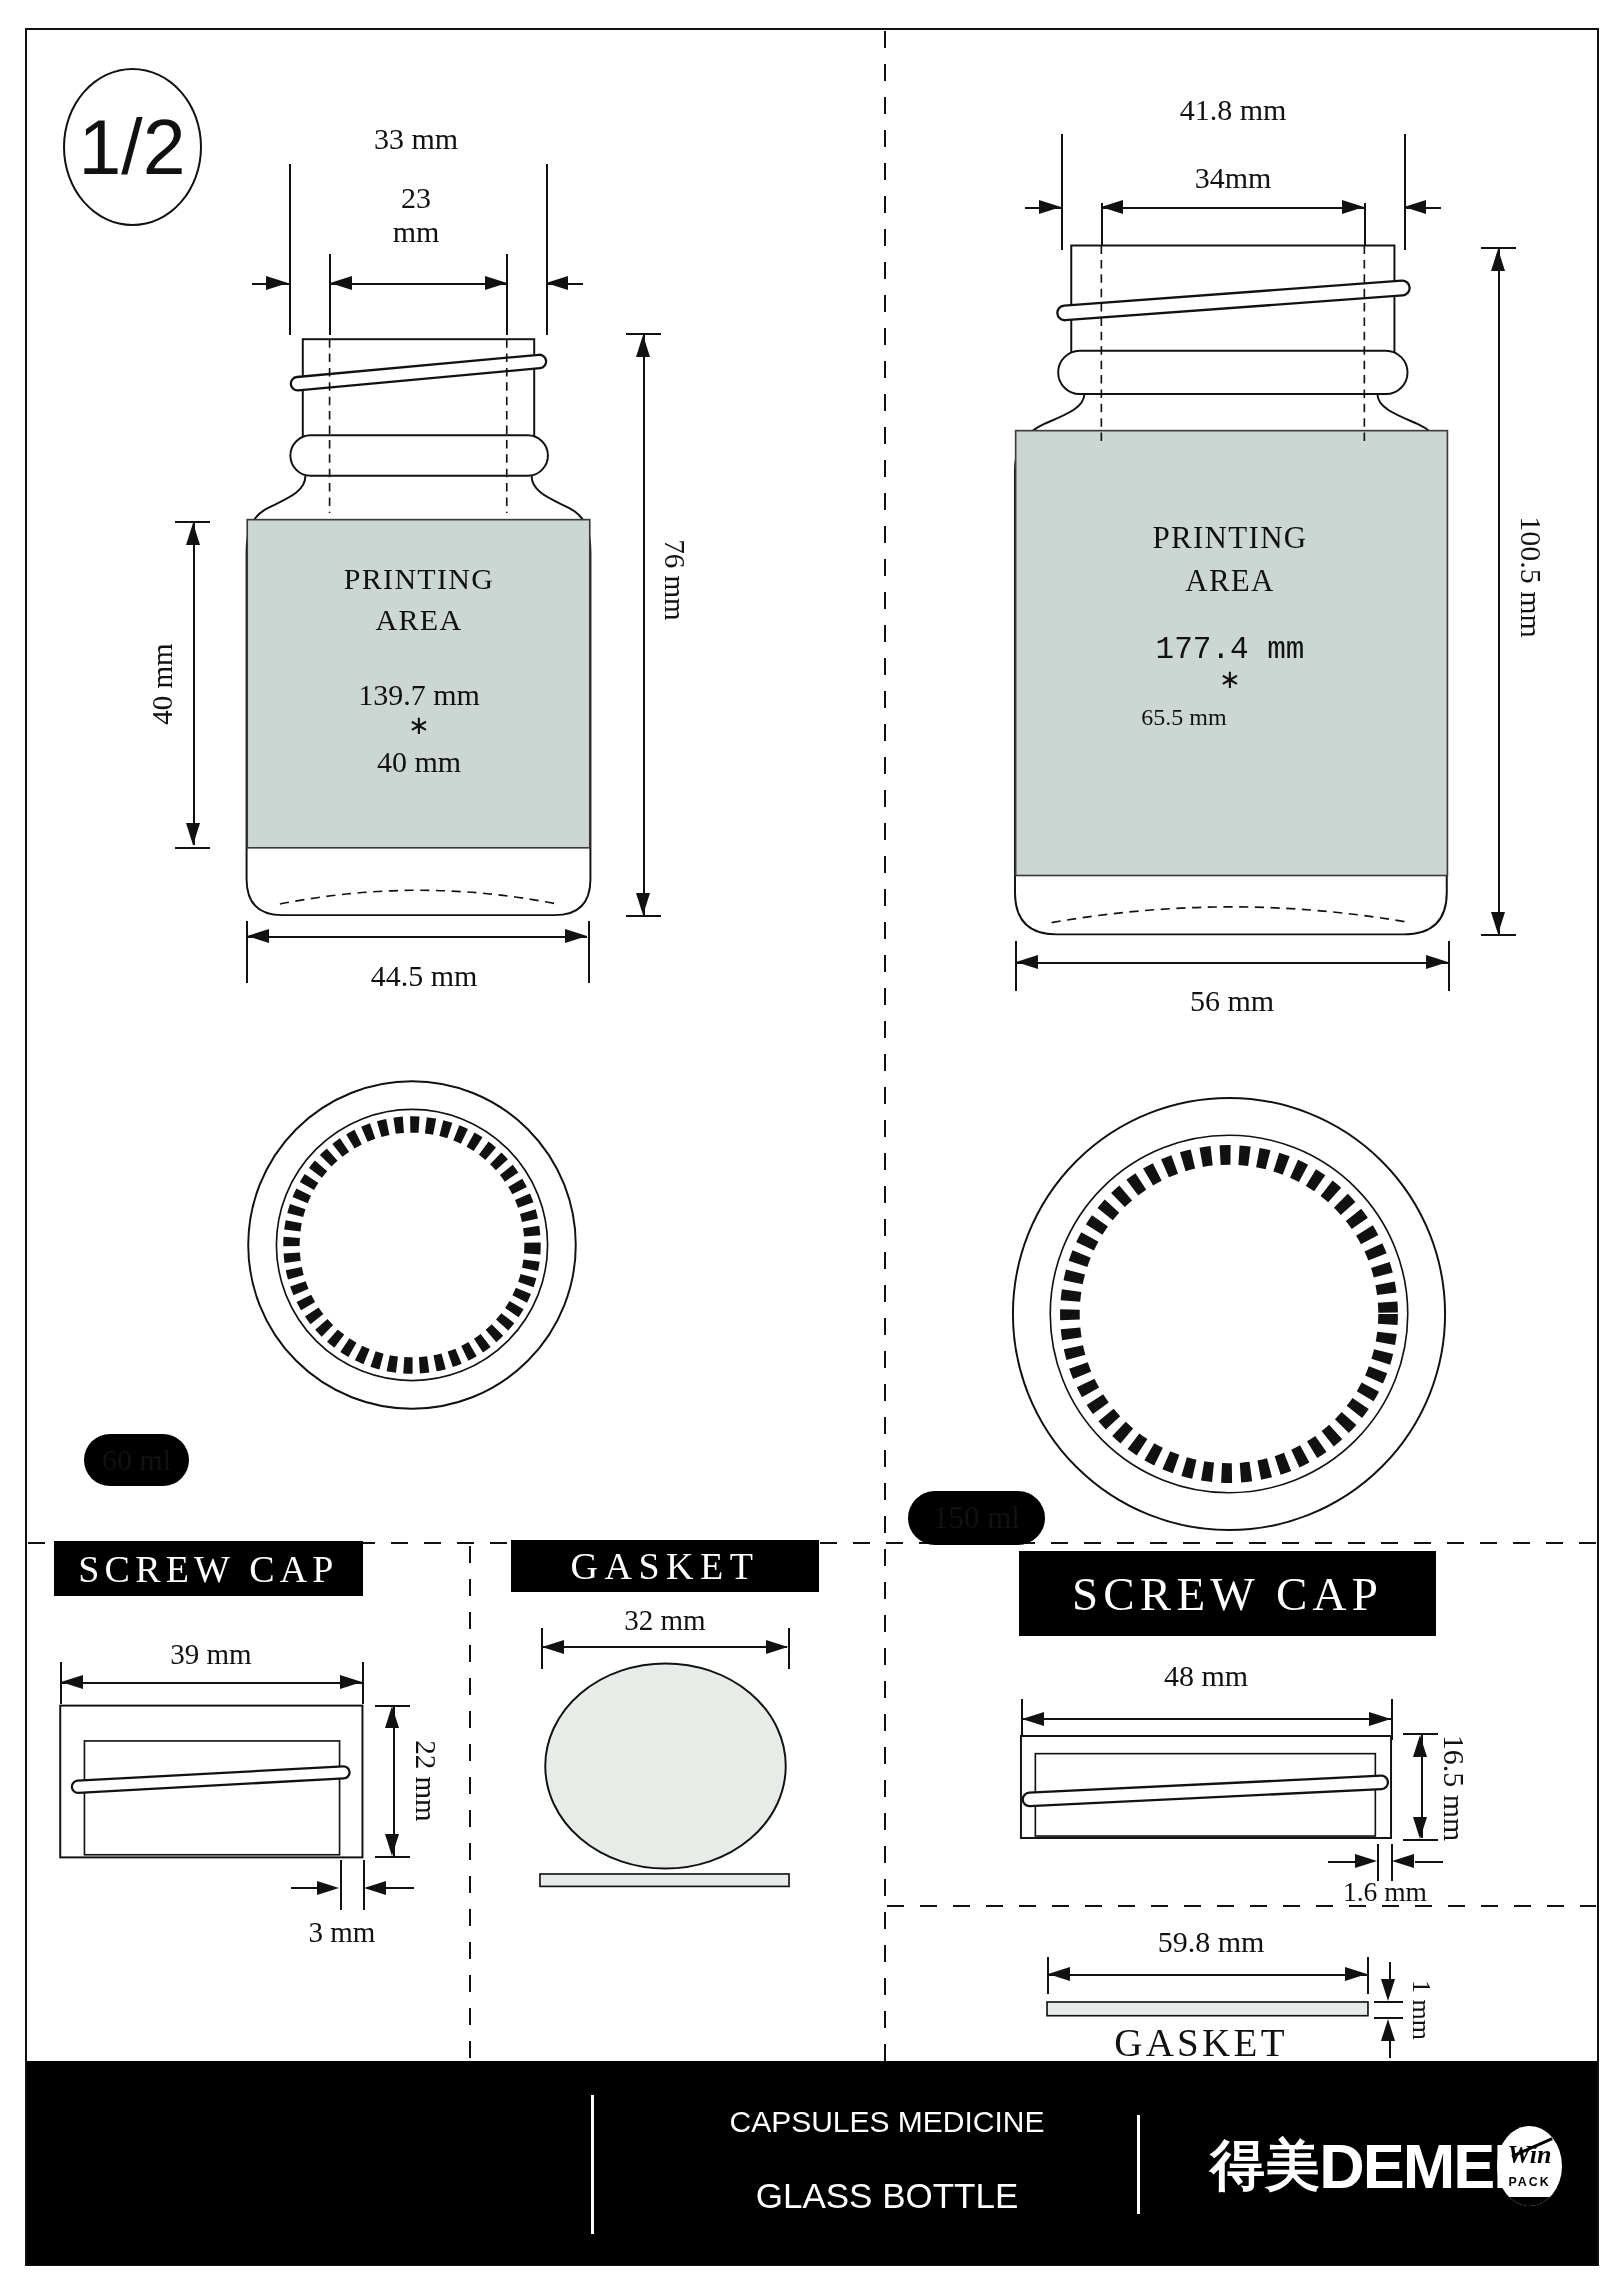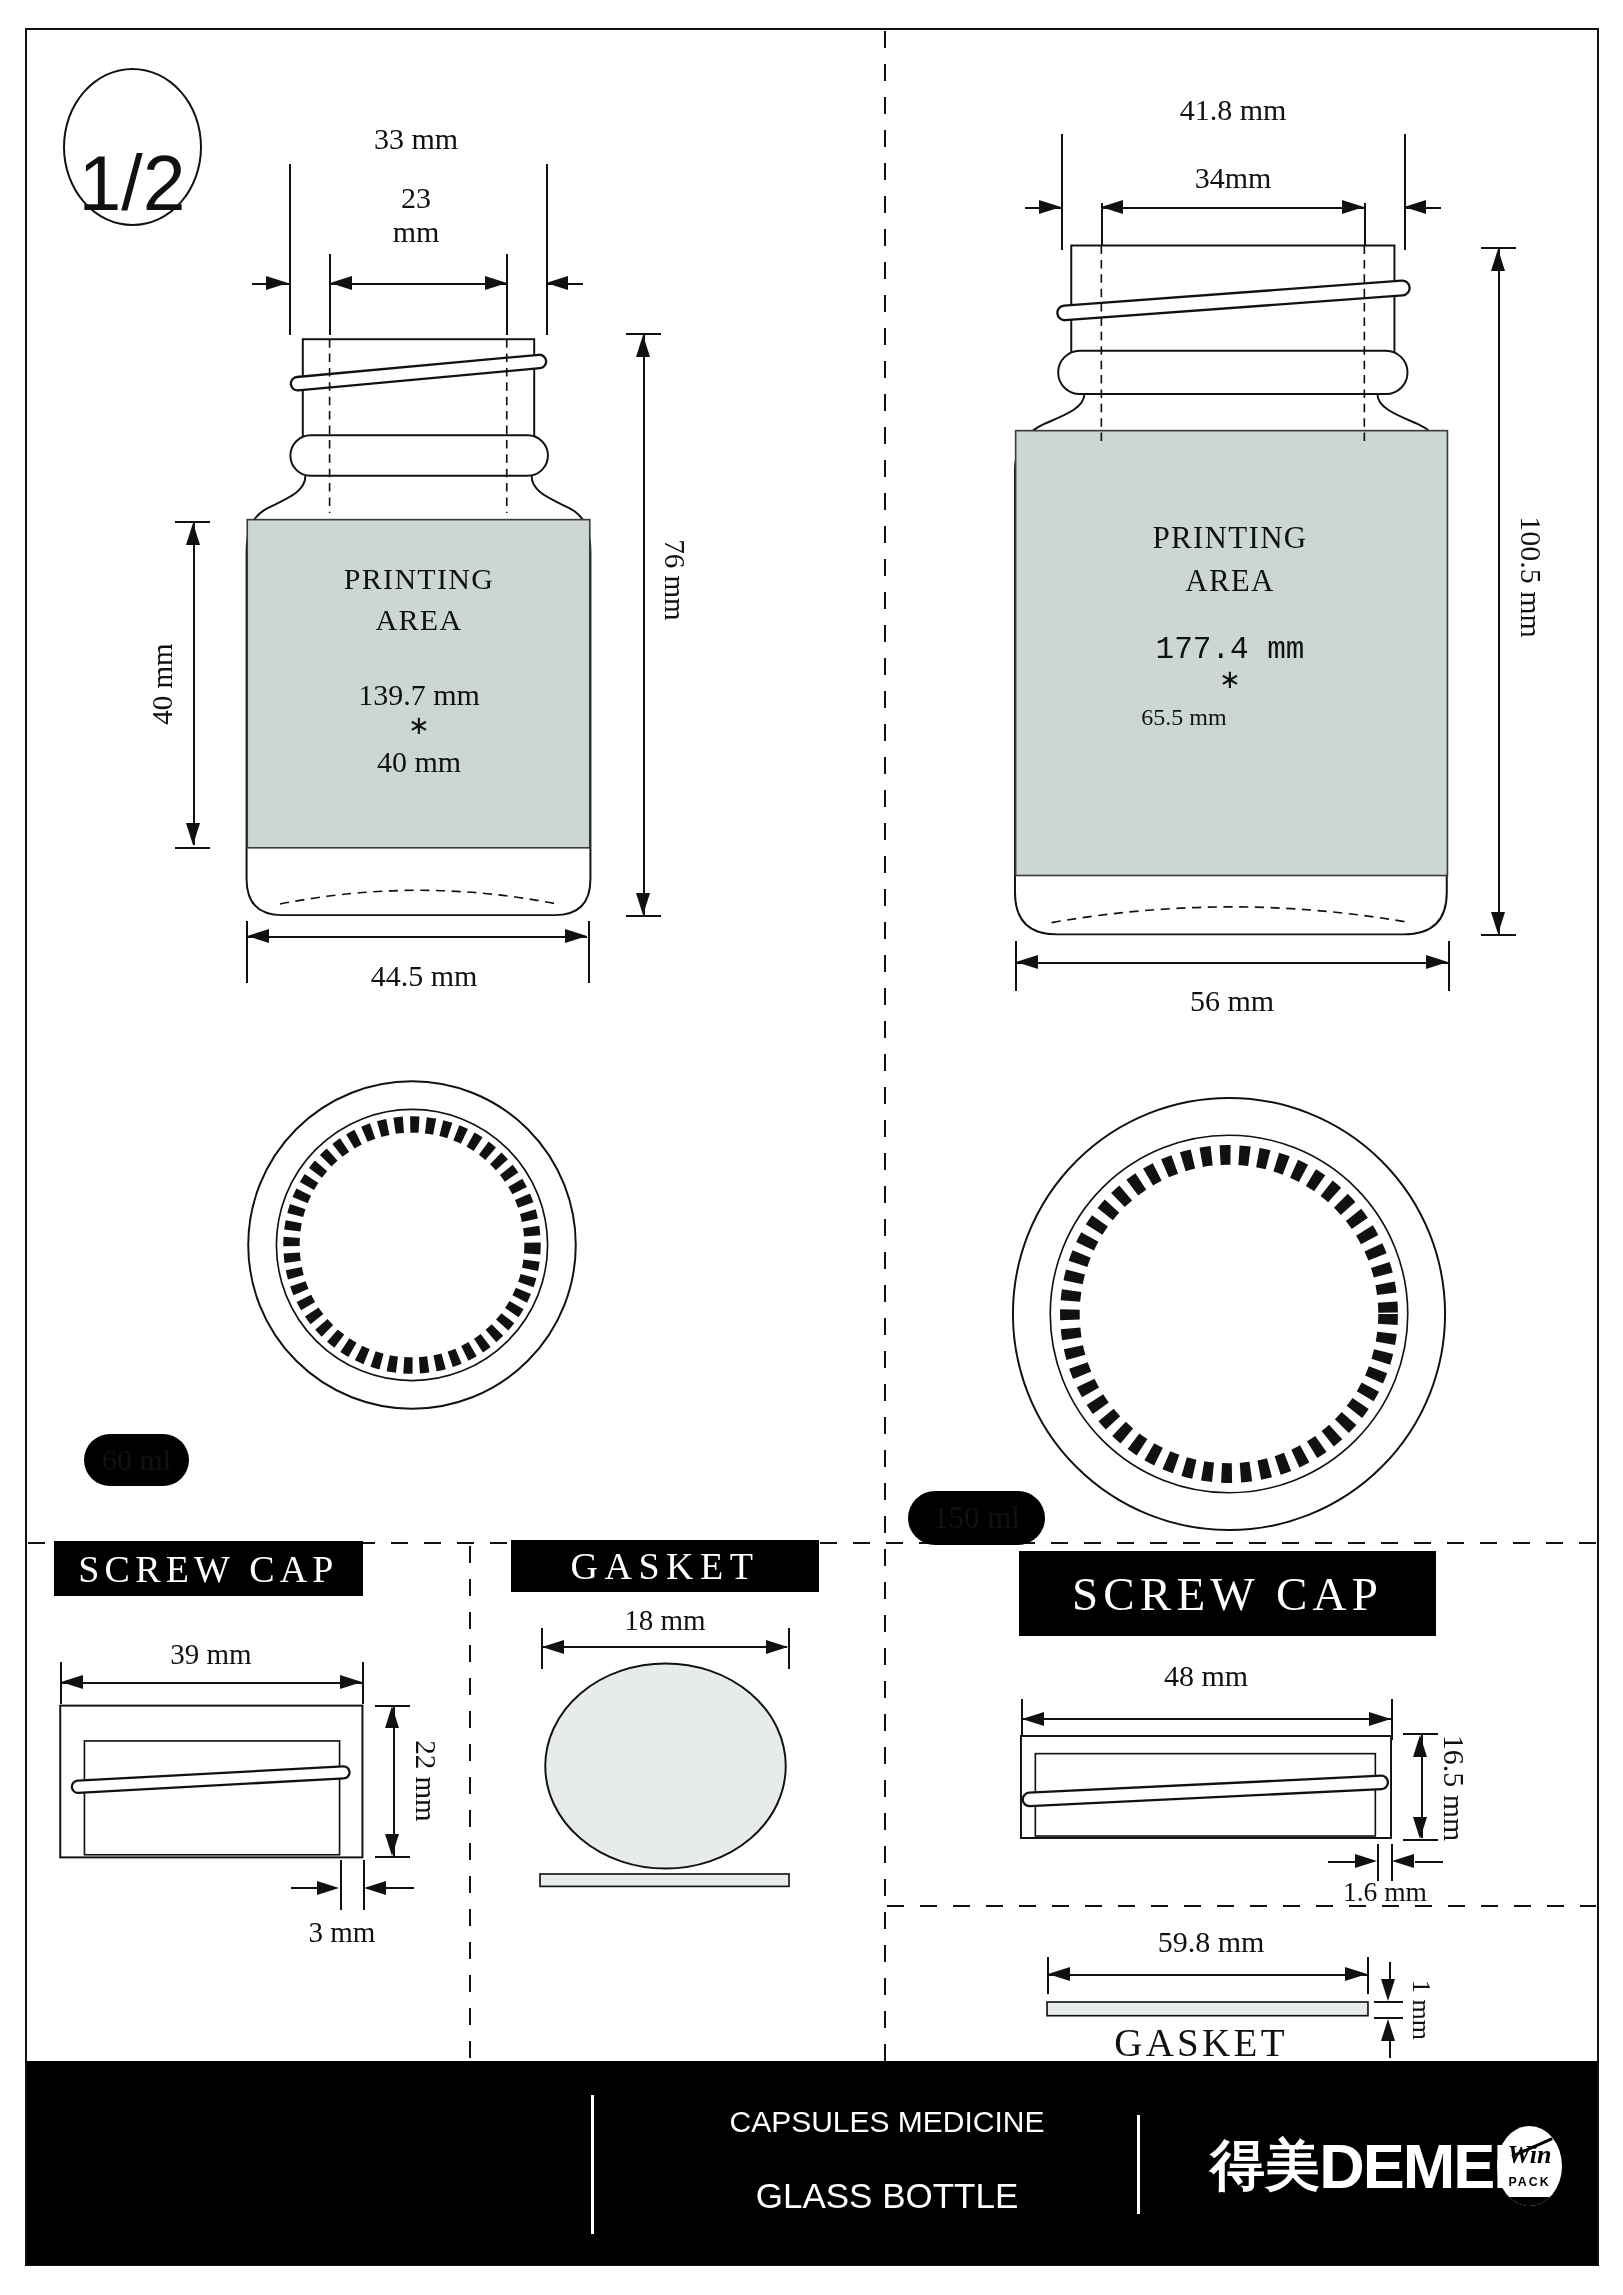--- a/index.html
+++ b/index.html
@@ -36,21 +36,21 @@
 
   <div class="frame" style="left:25px;top:27.5px;width:1570px;height:2234px;"></div>
 
   <div class="dashv" style="left:884px;top:31px;height:2030px;"></div>
   <div class="dashh" style="left:27.5px;top:1542px;width:1568px;"></div>
   <div class="dashv" style="left:469px;top:1546px;height:516px;"></div>
   <div class="dashh" style="left:887px;top:1905px;width:709px;"></div>
 
   <div class="g">
     <div style="position:absolute;left:63px;top:68px;width:135px;height:154px;border:2.3px solid #111;border-radius:50%;"></div>
-    <div class="dim c" style="left:132px;top:147px;font-family:'Liberation Sans',sans-serif;font-size:77px;margin-top:36px;">1/2</div>
+    <div class="dim c" style="left:132px;top:147px;font-family:'Liberation Sans',sans-serif;font-size:77px;">1/2</div>
   </div>
 
   <div class="g">
 
     <div class="dim c" style="left:416px;top:139px;font-size:30px;">33 mm</div>
     <div class="dim c" style="left:416px;top:198px;font-size:30px;">23</div>
     <div class="dim c" style="left:416px;top:232px;font-size:30px;">mm</div>
 
     <div class="lv" style="left:289px;top:164px;height:171px;"></div>
     <div class="lv" style="left:546px;top:164px;height:171px;"></div>
@@ -205,21 +205,21 @@
     <div class="tri t-r" style="left:317px;top:1881px;"></div>
     <div class="lh" style="left:386px;top:1887px;width:27.5px;"></div>
     <div class="tri t-l" style="left:364px;top:1881px;"></div>
     <div class="dim c" style="left:342px;top:1932px;font-size:29px;">3 mm</div>
   </div>
 
   <div class="g">
     <div class="sechead" style="left:511px;top:1540px;width:308px;height:52px;font-size:38px;letter-spacing:6.5px;">
       <span>GASKET</span>
     </div>
-    <div class="dim c" style="left:665px;top:1620px;font-size:29px;">18 mm</div>
+    <div class="dim c" style="left:665px;top:1620px;font-size:29px;">32 mm</div>
     <div class="lv" style="left:541px;top:1628px;height:41px;"></div>
     <div class="lv" style="left:788px;top:1628px;height:41px;"></div>
     <div class="lh" style="left:542px;top:1646px;width:245px;"></div>
     <div class="tri t-l" style="left:542px;top:1640px;"></div>
     <div class="tri t-r" style="left:766px;top:1640px;"></div>
 
     <svg style="left:542px;top:1660px;" width="247" height="212" viewBox="0 0 378 324">
       <ellipse cx="189" cy="162" rx="184" ry="157" stroke="#111" stroke-width="3" fill="#e7ece9"></ellipse>
     </svg>
     <svg style="left:539px;top:1873px;" width="251" height="14.4" viewBox="0 0 384 22">

